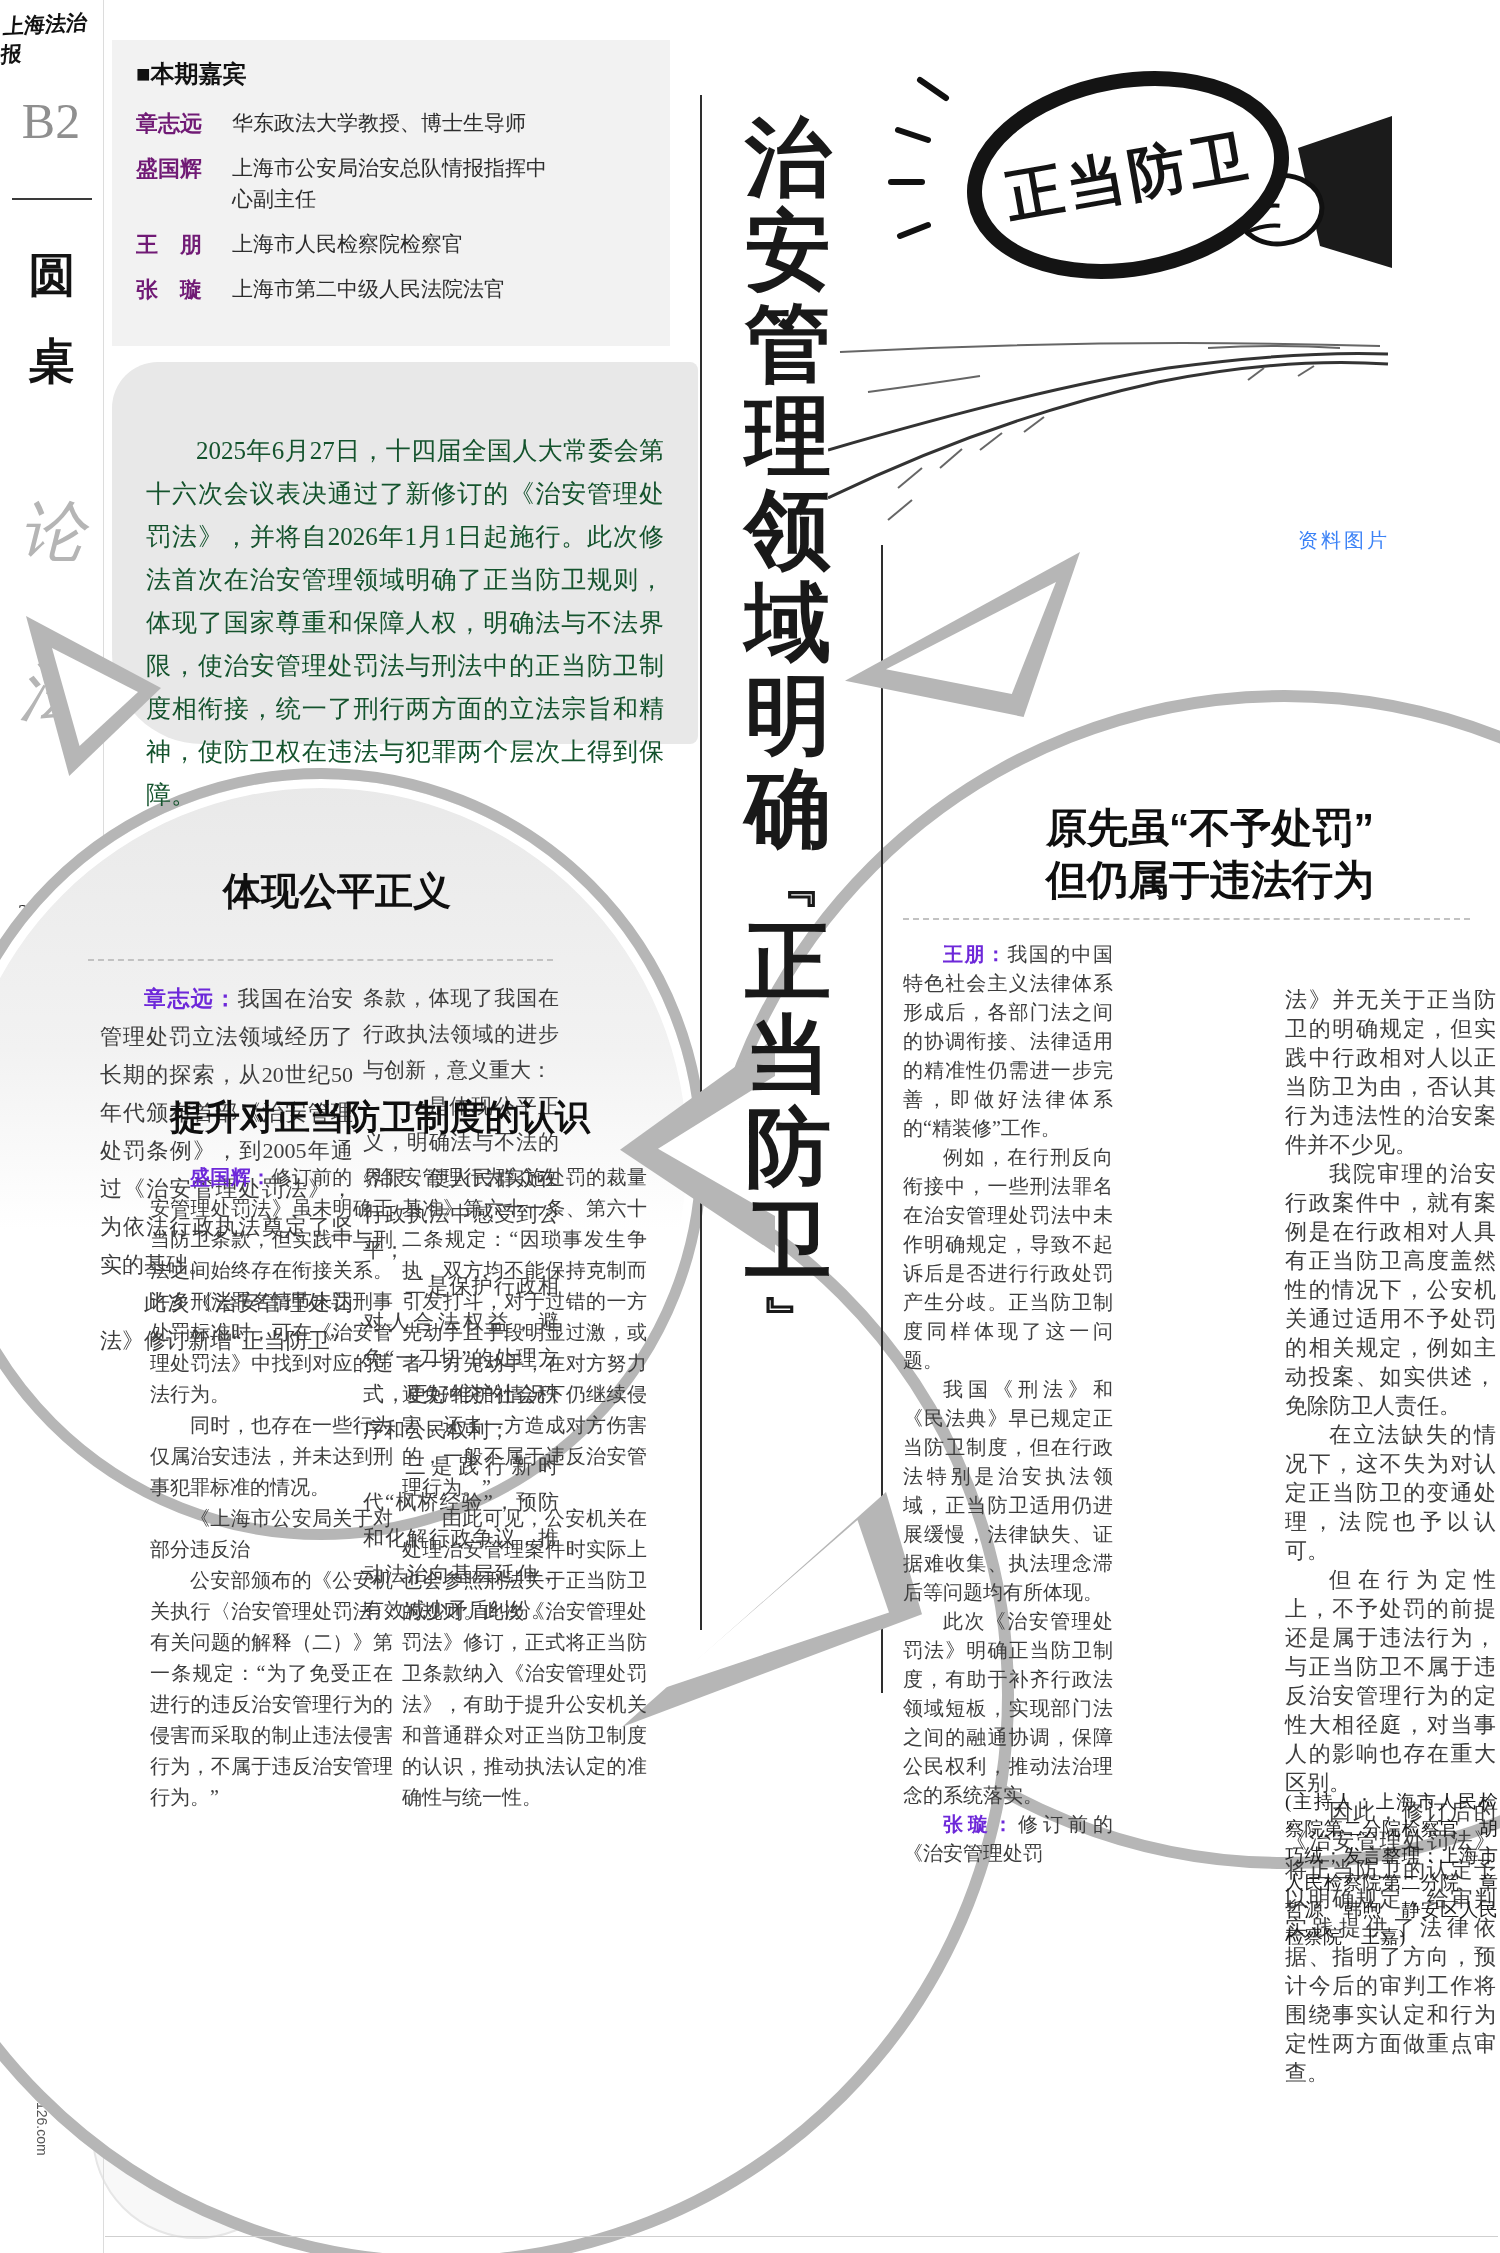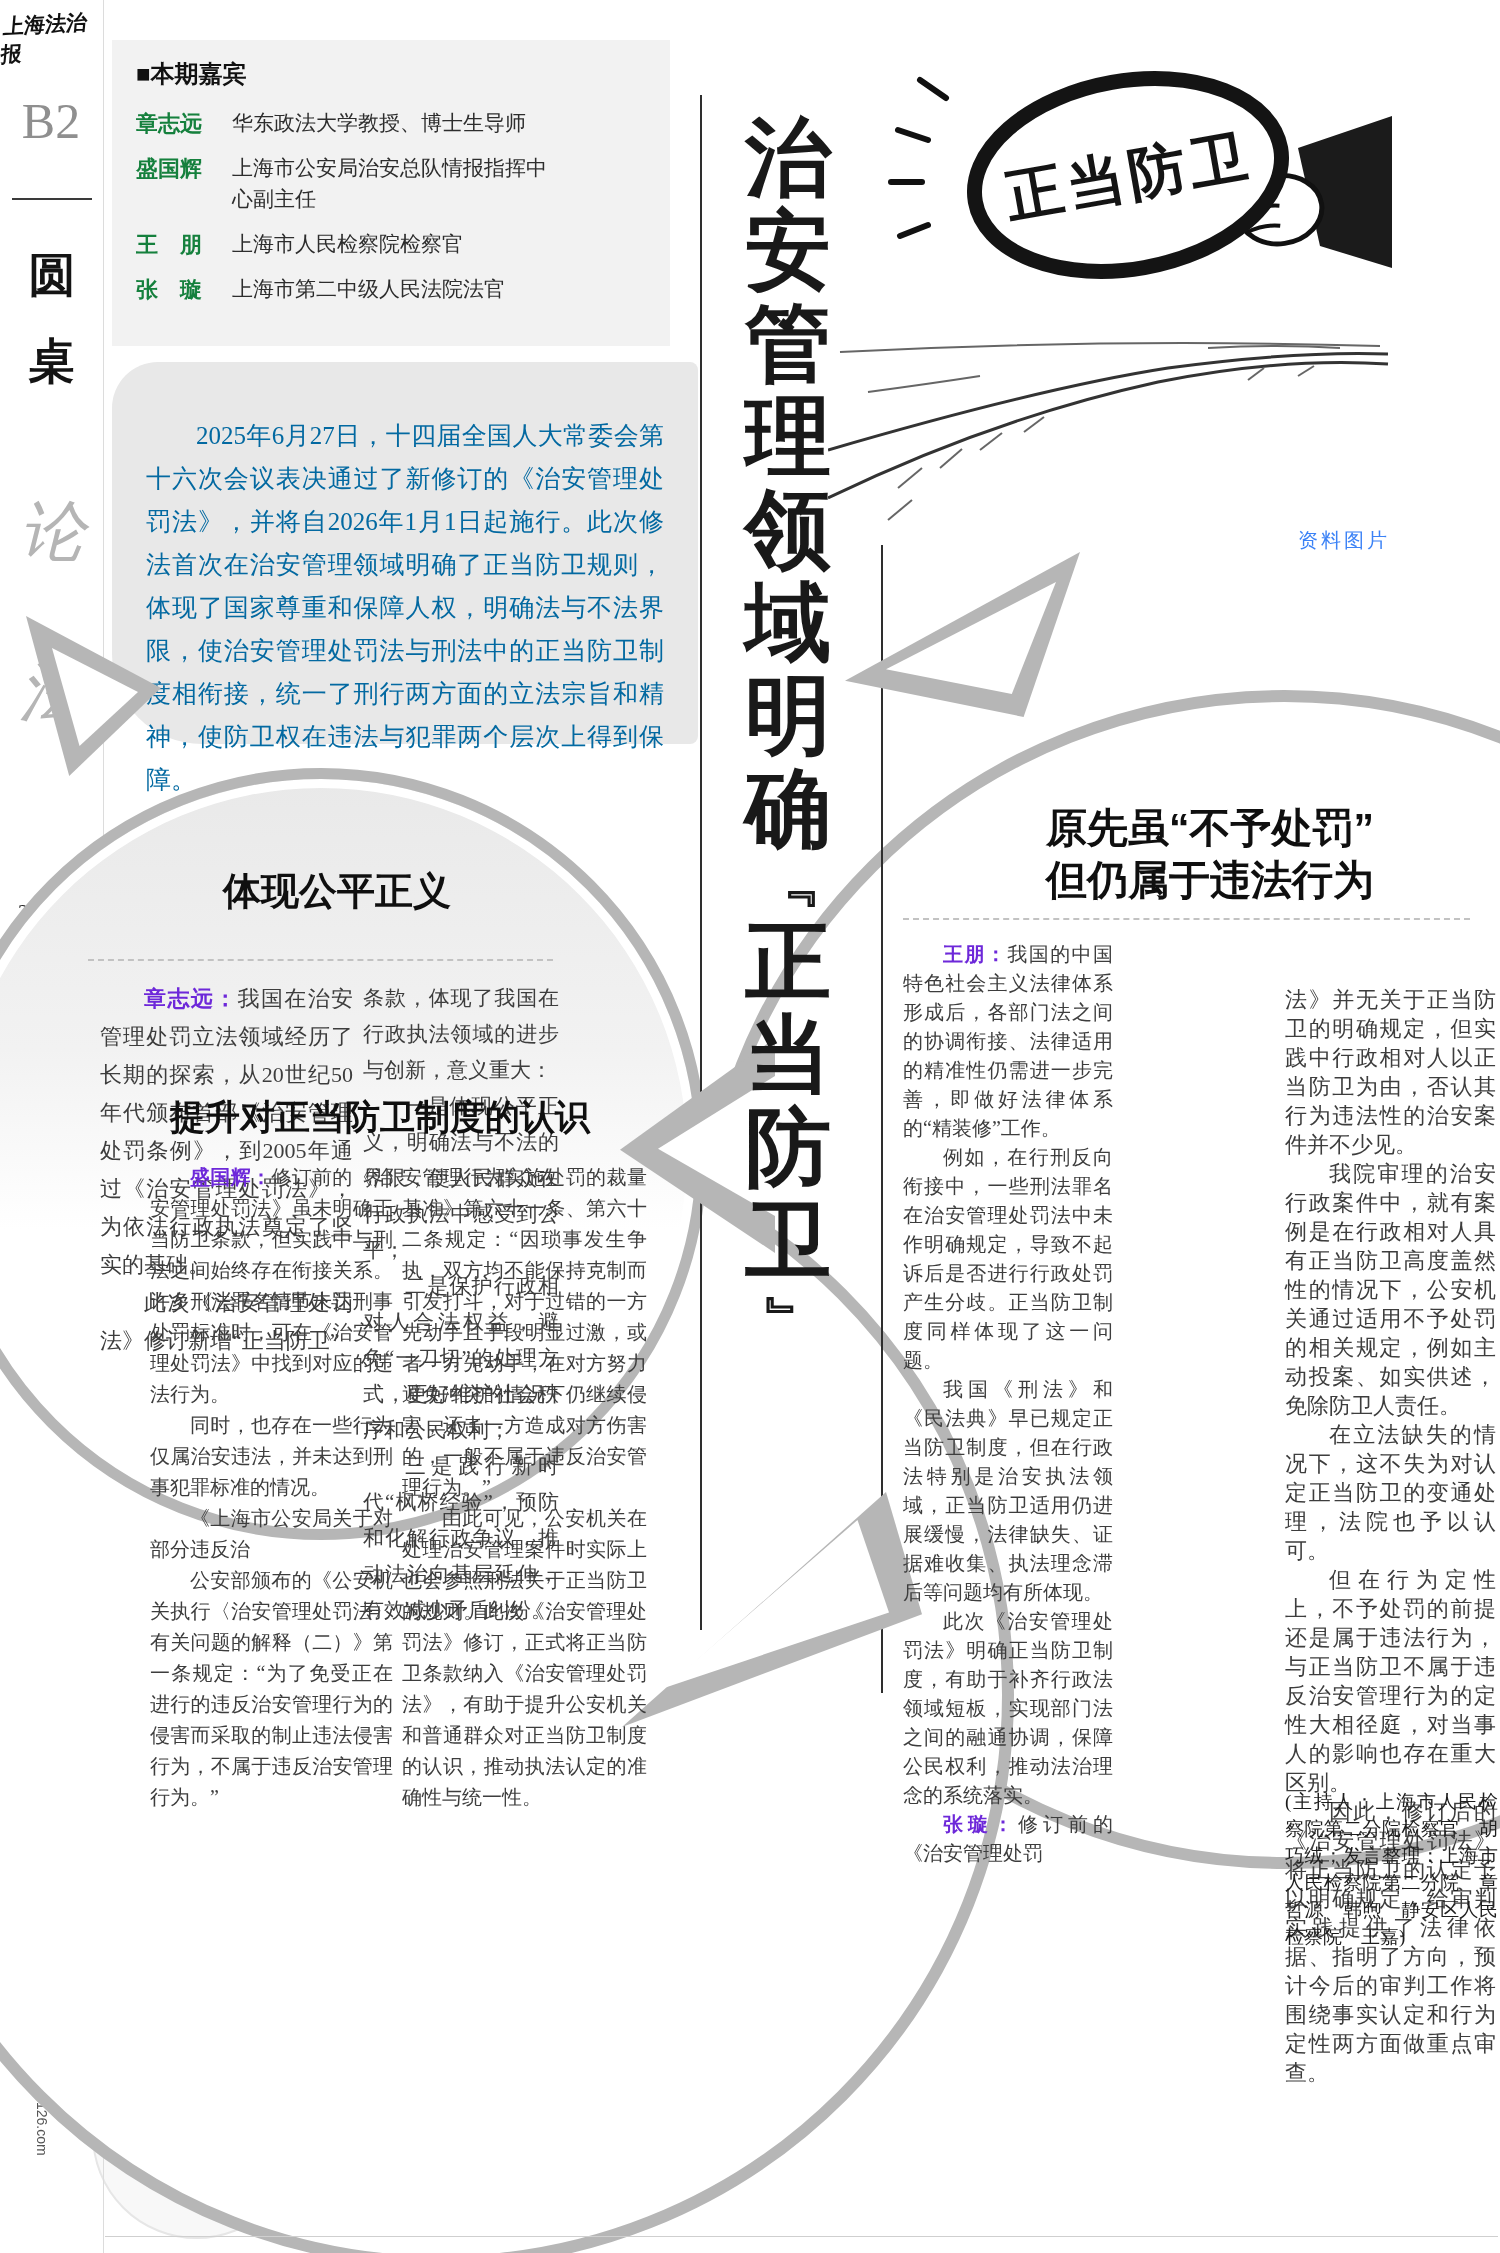--- a/index.html
+++ b/index.html
@@ -31,27 +31,27 @@
            font-family:"Liberation Sans","DejaVu Sans",sans-serif;}
   .side-rule{left:103px;top:0;width:1px;height:2253px;background:#dcdcdc;}
 
   
   .guestbox{left:112px;top:40px;width:558px;height:306px;background:#f2f2f2;z-index:2;
             padding:18px 24px;box-sizing:border-box;}
   .guest-title{font-family:"Liberation Sans","DejaVu Sans",sans-serif;font-weight:bold;
                font-size:24px;color:#111;margin-bottom:18px;}
   .grow{display:flex;margin-bottom:14px;line-height:31px;}
   .gname{width:96px;flex:none;font-family:"Liberation Sans","DejaVu Sans",sans-serif;
-         font-weight:bold;font-size:22px;color:#15803d;}
+         font-weight:bold;font-size:22px;color:#701a75;}
   .gdesc{width:330px;font-size:21px;color:#2d2d2d;}
 
   
   .introbox{left:112px;top:362px;width:586px;height:382px;background:#e8e8e8;z-index:2;
             border-radius:46px 8px 8px 90px;padding:52px 34px 0 34px;box-sizing:border-box;}
-  .introbox p{font-size:25px;line-height:43px;color:#0369a1;}
+  .introbox p{font-size:25px;line-height:43px;color:#14532d;margin-top:15px;}
 
   
   .vrule1{left:700px;top:95px;width:2px;height:1535px;background:#2e2e2e;z-index:2;}
   .vrule2{left:881px;top:545px;width:2px;height:1148px;background:#2e2e2e;z-index:2;}
   .headline{left:740px;top:112px;width:96px;z-index:5;text-align:center;font-weight:bold;color:#191919;}
   .hl-char{font-size:86px;height:93px;line-height:92px;}
   .hl-bracket{font-size:52px;height:60px;line-height:58px;transform:rotate(90deg);}
 
   
   .illus{left:828px;top:20px;width:564px;height:505px;z-index:4;}

